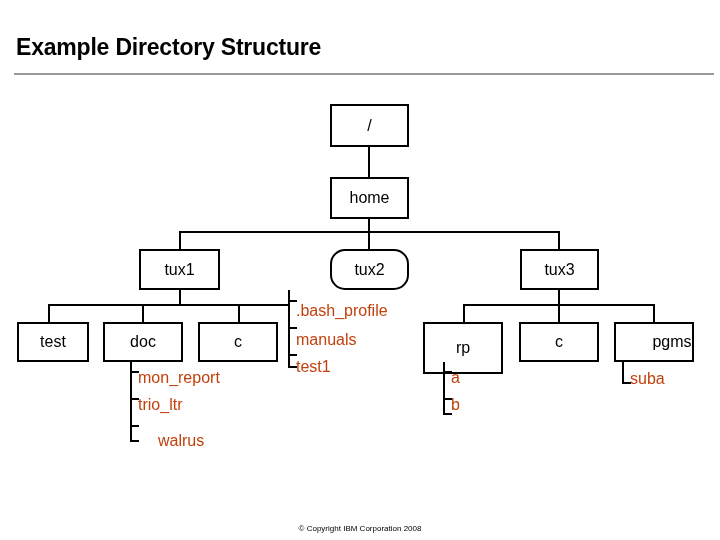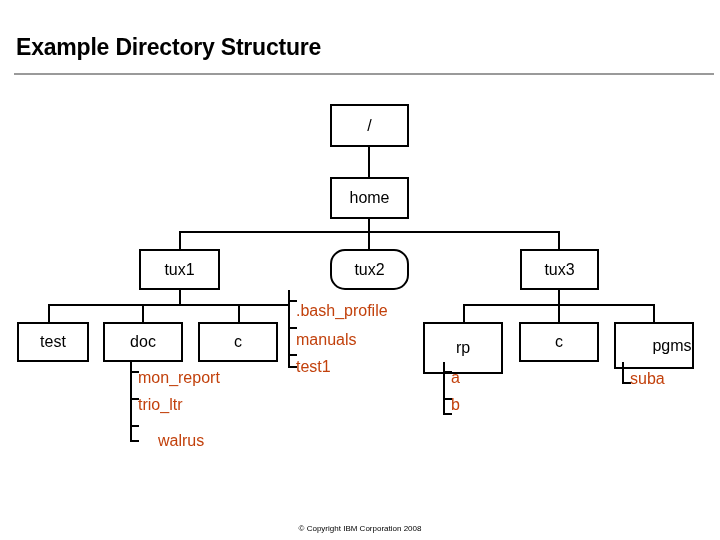--- a/index.html
+++ b/index.html
@@ -170,21 +170,21 @@
   <div class="vline" style="left:463px; top:304px; height:18px;"></div>
   <div class="vline" style="left:558px; top:304px; height:18px;"></div>
   <div class="vline" style="left:653px; top:304px; height:18px;"></div>
 
   <div class="node" style="left:423px; top:322px; width:80px; height:52px;">
     <span>rp</span>
   </div>
   <div class="node" style="left:519px; top:322px; width:80px; height:40px;">
     <span>c</span>
   </div>
-  <div class="node" style="left:614px; top:322px; width:80px; height:47px;padding-left:36px;">
+  <div class="node" style="left:614px; top:322px; width:80px; height:40px;padding-left:36px;">
     <span>pgms</span>
   </div>
 
   <div class="vline" style="left:443px; top:362px; height:53px;"></div>
   <div class="hline" style="left:443px; top:371px; width:9px;"></div>
   <div class="hline" style="left:443px; top:398px; width:9px;"></div>
   <div class="hline" style="left:443px; top:413px; width:9px;"></div>
 
   <div class="leaf-label" style="left:451px; top:370px;">
     <span>a</span>

